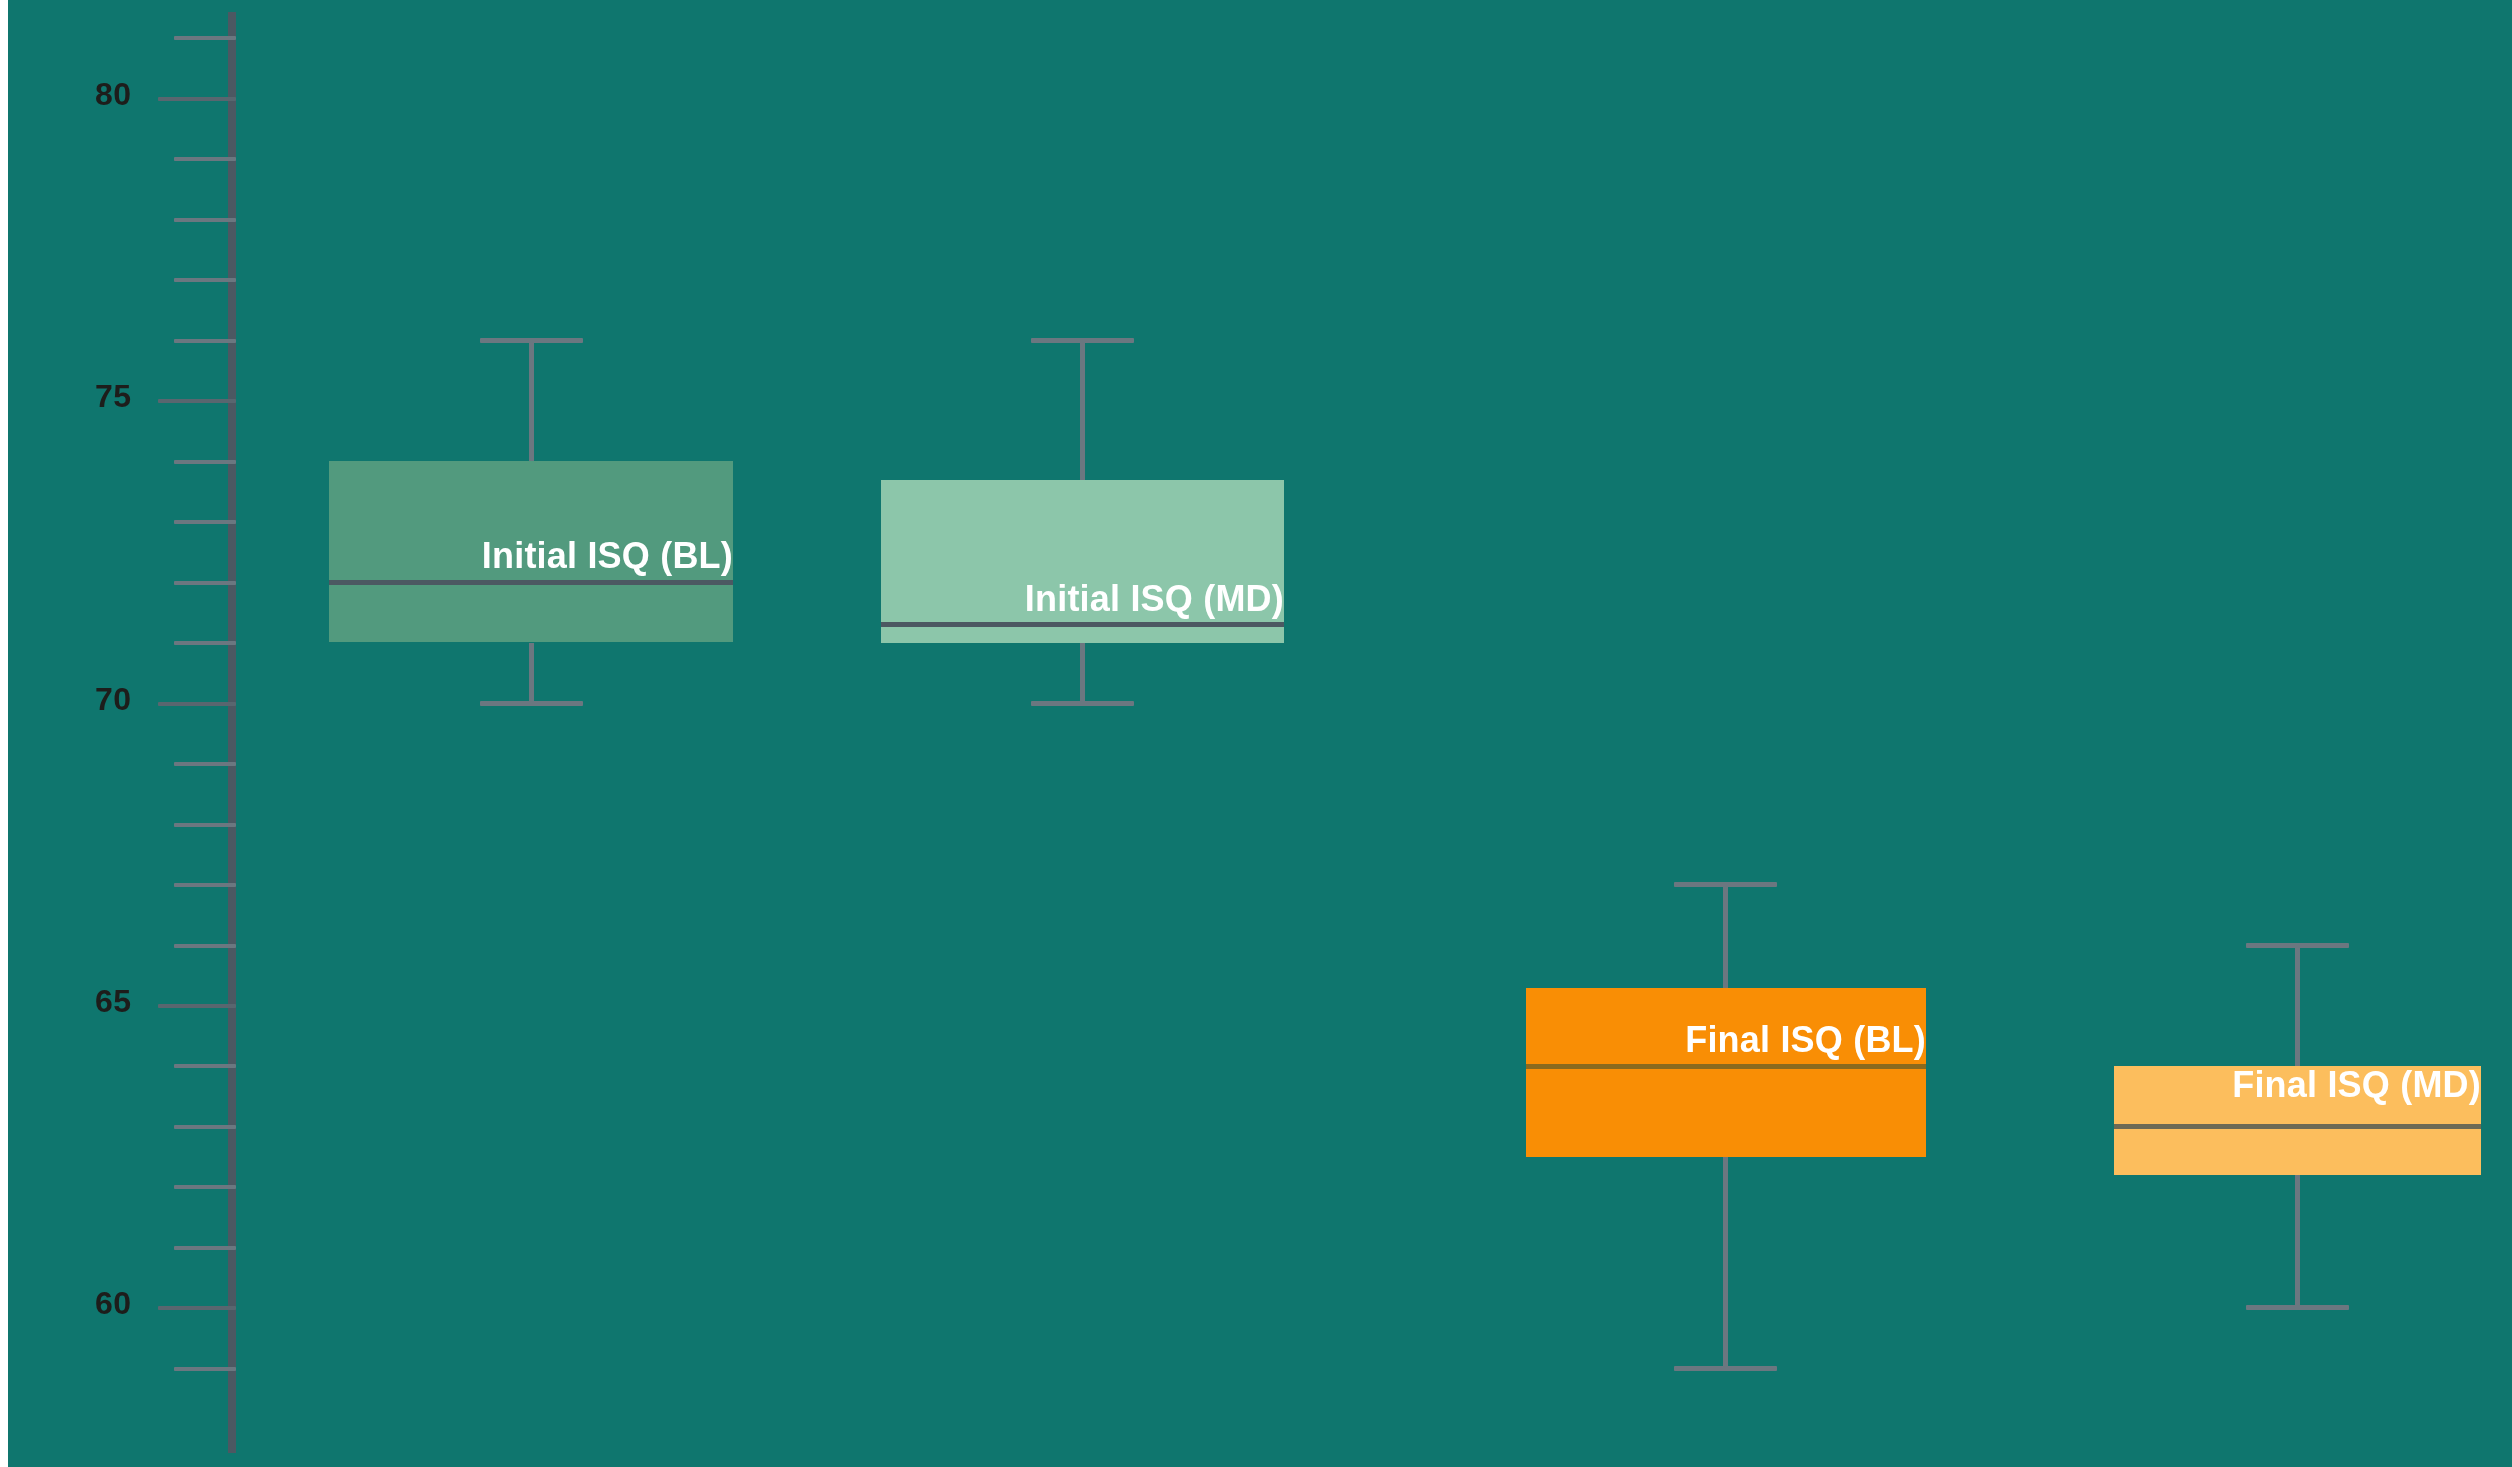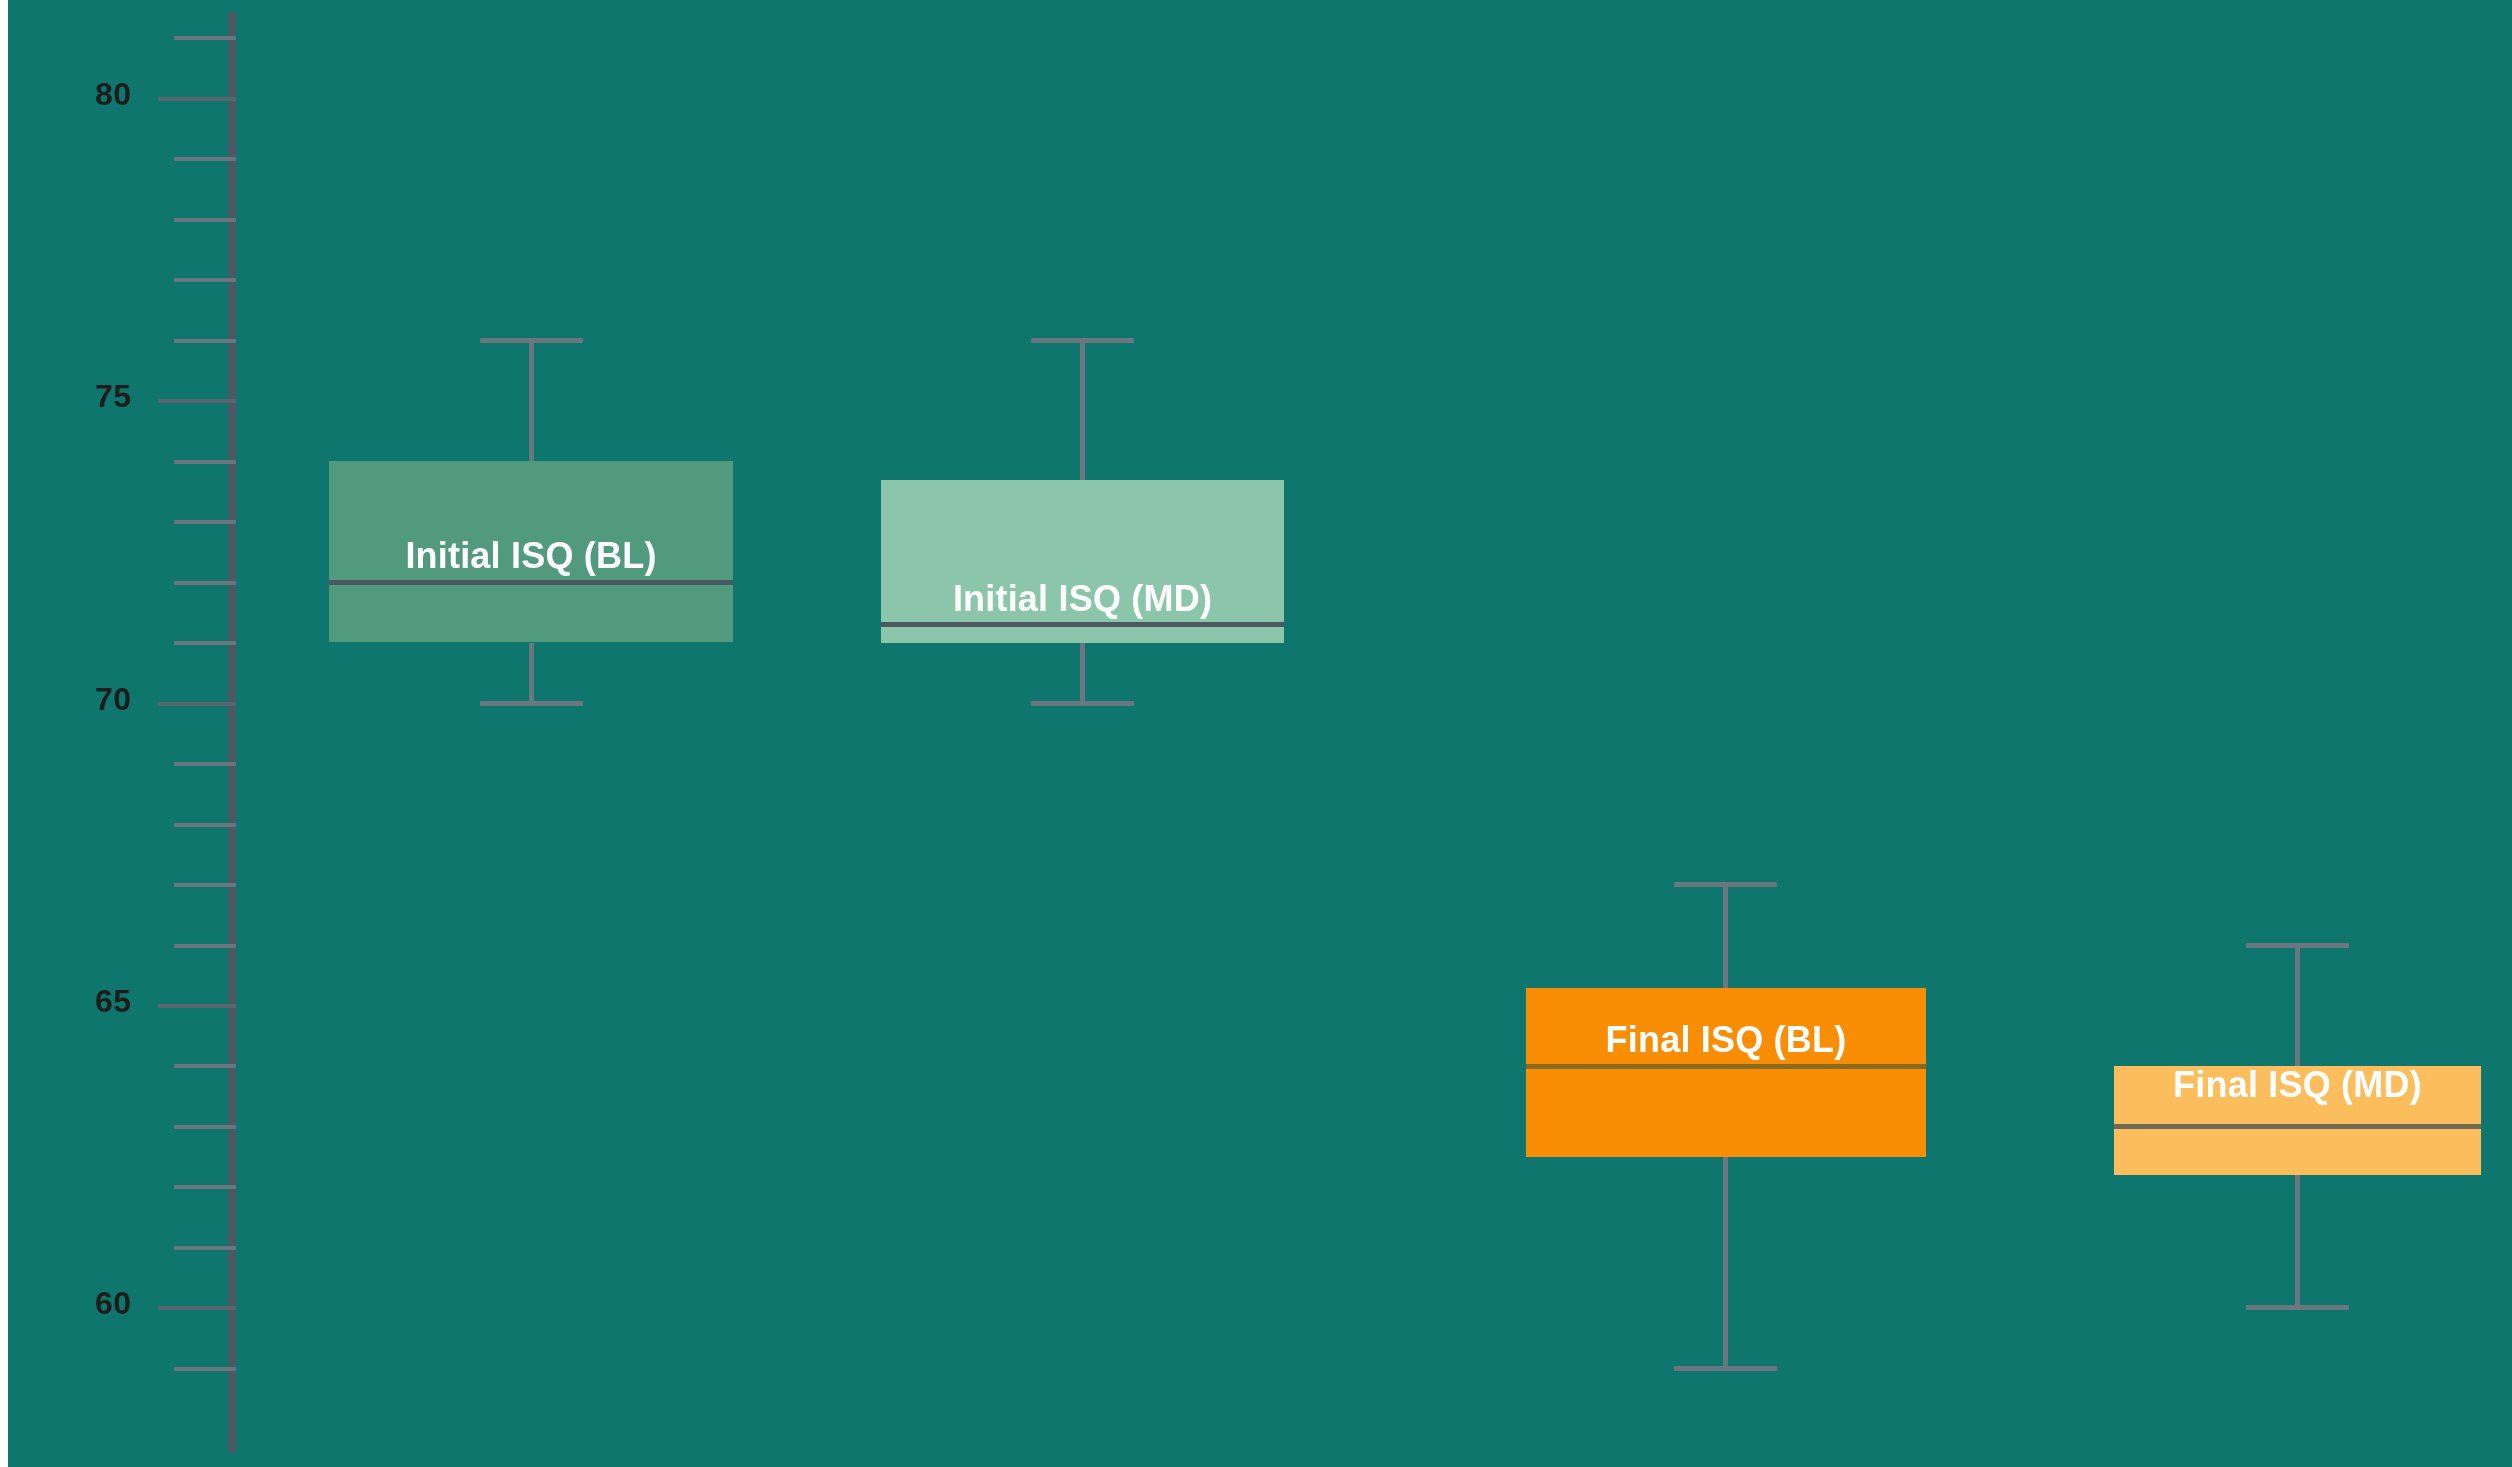--- a/index.html
+++ b/index.html
@@ -59,21 +59,21 @@
     height: 5.2px;
     background: #6b7780;
     border-radius: 0.9px;
   }
   .box-label {
     position: absolute;
     color: #ffffff;
     font-weight: 700;
     font-size: 36px;
     white-space: nowrap;
-    text-align: center;
+    text-align: right;
     letter-spacing: 0.2px;
     pointer-events: none;
   }
 </style>
 </head>
 <body>
 
 <div id="chart-root">
 
   <div class="axis-spine" id="axis-spine" style="left: 220px; top: 12.2px; width: 7.9px; height: 1441px; background: rgb(76, 88, 98);"></div>

